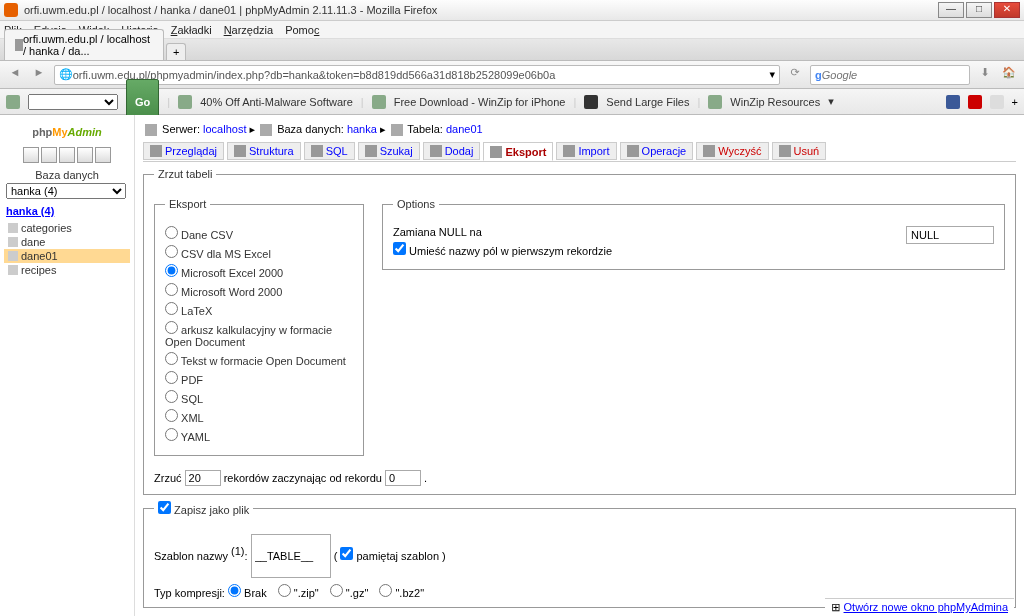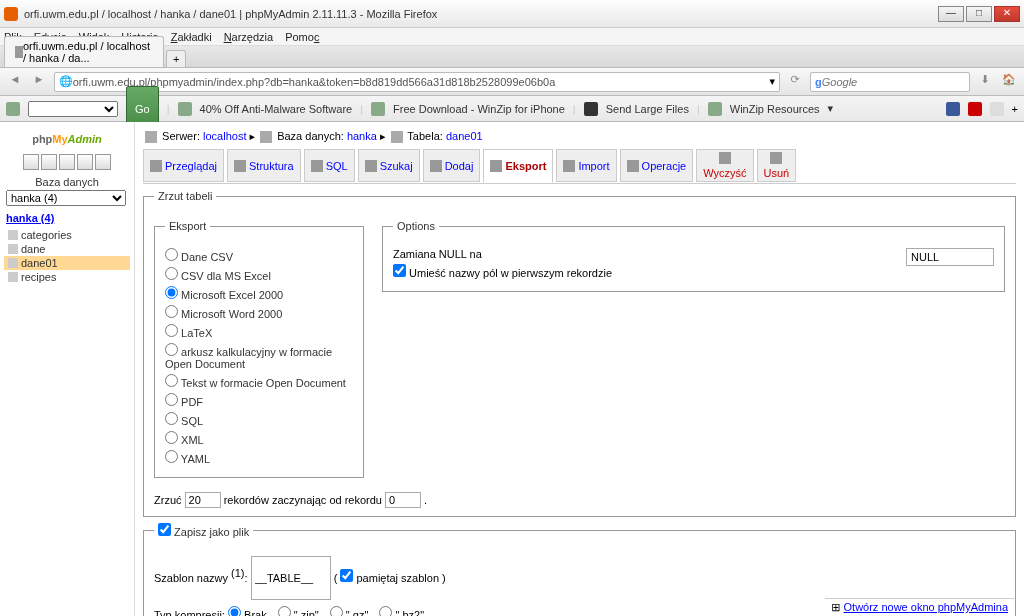--- a/index.html
+++ b/index.html
@@ -1,18 +1,18 @@
 <!DOCTYPE html>
 <html><head>
 <meta charset="utf-8">
 <style>
 * { margin: 0; padding: 0; box-sizing: border-box; font-family: Tahoma, Arial, sans-serif; font-size: 11px; }
 body { background: #f0f0f0; width: 1024px; height: 616px; overflow: hidden; }
 
-.titlebar { background: linear-gradient(#fdfdfd, #e8e8e8); height: 28px; display: flex; align-items: center; padding: 0 4px; color: #333; border-bottom: 1px solid #ccc; }
+.titlebar { background: linear-gradient(#fdfdfd, #e8e8e8); height: 21px; display: flex; align-items: center; padding: 0 4px; color: #333; border-bottom: 1px solid #ccc; }
 .titlebar .ff-icon { width: 14px; height: 14px; background: #e66000; border-radius: 3px; margin-right: 6px; }
 .titlebar .win-controls { margin-left: auto; display: flex; gap: 2px; }
 .titlebar .win-btn { width: 26px; height: 16px; background: linear-gradient(#f5f5f5,#ddd); border: 1px solid #888; text-align: center; line-height: 12px; font-size: 10px; }
 .titlebar .win-btn.close { background: linear-gradient(#e74c3c,#c0392b); color: #fff; border-color: #a33; }
 
 .menubar { background: #f5f5f5; height: 18px; display: flex; align-items: center; padding: 0 4px; border-bottom: 1px solid #ddd; }
 .menubar span { margin-right: 12px; color: #222; }
 .menubar span u { text-decoration: underline; }
 
 .tabbar { background: linear-gradient(#e8e8e8,#d8d8d8); height: 22px; display: flex; align-items: flex-end; padding: 0 4px; border-bottom: 1px solid #bbb; }
@@ -23,21 +23,21 @@
 .navbar { background: linear-gradient(#f8f8f8,#e5e5e5); height: 28px; display: flex; align-items: center; padding: 0 6px; border-bottom: 1px solid #bbb; gap: 6px; }
 .navbar .navbtn { width: 18px; height: 18px; color: #888; text-align: center; }
 .urlbar { flex: 1; background: #fff; border: 1px solid #bbb; border-radius: 2px; height: 20px; display: flex; align-items: center; padding: 0 4px; }
 .urlbar input { border: none; flex: 1; outline: none; font-size: 11px; color: #555; }
 .searchbar { width: 160px; background: #fff; border: 1px solid #bbb; border-radius: 2px; height: 20px; display: flex; align-items: center; padding: 0 4px; }
 .searchbar input { border: none; flex: 1; outline: none; color: #888; font-style: italic; font-size: 11px; }
 
 .bookmarkbar { background: linear-gradient(#f5f5f5,#e8e8e8); height: 26px; display: flex; align-items: center; padding: 0 6px; border-bottom: 1px solid #bbb; gap: 8px; }
 .bookmarkbar .bk-item { display: flex; align-items: center; gap: 8px; color: #333; }
 .bookmarkbar .bk-icon { width: 14px; height: 14px; background: #8a8; border-radius: 2px; }
-.bookmarkbar .go-btn { background: linear-gradient(#6a6,#484); color: #fff; padding: 16px 8px; border-radius: 2px; border: 1px solid #363; font-weight: normal; }
+.bookmarkbar .go-btn { background: linear-gradient(#6a6,#484); color: #fff; padding: 16px 8px; border-radius: 2px; border: 1px solid #363; font-weight: bold; }
 .bookmarkbar select { width: 90px; }
 
 .content { display: flex; height: 502px; background: #fff; }
 .sidebar { width: 135px; background: #fff; border-right: 1px solid #ddd; padding: 4px 0; }
 .pma-logo { text-align: center; padding: 4px; font-weight: bold; font-size: 14px; }
 .pma-logo .php { color: #666; } .pma-logo .my { color: #f90; } .pma-logo .admin { color: #6a0; font-style: italic; }
 .sidebar .icon-row { display: flex; justify-content: center; gap: 2px; margin: 4px 0; }
 .sidebar .icon-row span { width: 16px; height: 16px; border: 1px solid #999; background: linear-gradient(#fff,#ddd); display: inline-block; }
 .sidebar .db-label { text-align: center; color: #333; margin: 6px 0 2px; }
 .sidebar select { width: 120px; margin: 0 6px; }
@@ -48,21 +48,21 @@
 .table-list .tbl-icon { width: 10px; height: 10px; background: #ccc; display: inline-block; }
 
 .main { flex: 1; background: #fff; padding: 4px 8px; overflow: auto; max-height: 502px; }
 .breadcrumb { padding: 4px 0; }
 .breadcrumb a { color: #00f; text-decoration: none; }
 .breadcrumb .icon { display: inline-block; width: 12px; height: 12px; background: #aaa; vertical-align: middle; margin: 0 2px; }
 .action-tabs { display: flex; gap: 3px; margin: 2px 0 6px; border-bottom: 1px solid #ccc; padding-bottom: 1px; }
 .action-tabs .at { padding: 2px 6px; background: #eee; border: 1px solid #ccc; color: #00f; display: flex; align-items: center; gap: 3px; }
 .action-tabs .at.sel { background: #fff; border-bottom: 1px solid #fff; margin-bottom: -1px; font-weight: bold; color: #a00; }
 .action-tabs .at .i { width: 12px; height: 12px; background: #999; display: inline-block; }
-.action-tabs .at.danger { color: #c00; flex-direction: column; }
+.action-tabs .at.danger { color: #c00; }
 
 fieldset { border: 1px solid #999; margin: 6px 0; padding: 12px 10px 8px; position: relative; }
 fieldset legend { padding: 0 4px; color: #333; font-weight: normal; }
 .zrzut-body { display: flex; gap: 18px; }
 .export-fs { width: 210px; }
 .export-fs label { display: block; margin: 4px 0; color: #333; }
 .options-fs { flex: 1; }
 .options-fs .row { margin: 4px 0; }
 .options-fs input[type=text] { width: 88px; background: #fff; border: 1px solid #aaa; padding: 2px 4px; }
 .records-row { margin-top: 8px; }

